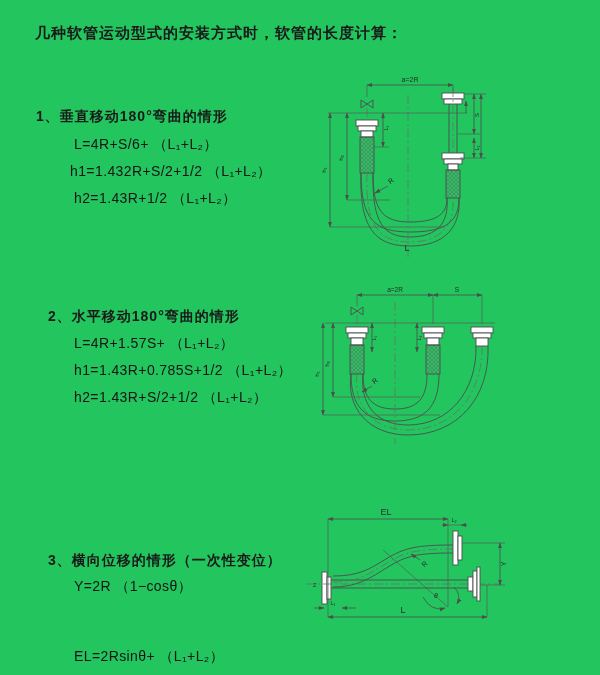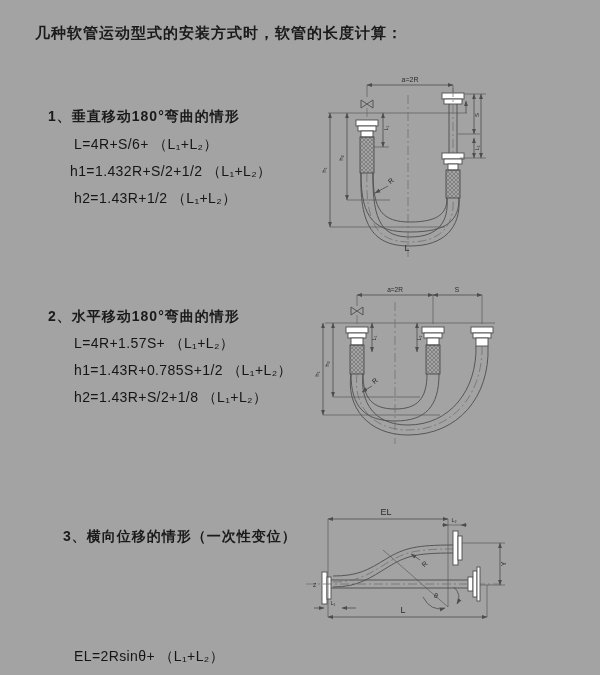--- a/index.html
+++ b/index.html
@@ -1,16 +1,16 @@
 <!DOCTYPE html>
 <html><head>
 <meta charset="utf-8">
 <style>
   html,body{margin:0;padding:0;background:#fff;}
-  #page{position:relative;width:600px;height:675px;background:#a3a3a3;overflow:hidden;
+  #page{position:relative;width:600px;height:675px;background:#22c55e;overflow:hidden;
         font-family:"Liberation Sans",sans-serif;color:#1a1a1a;}
   .title{position:absolute;left:35px;top:24px;font-size:15px;font-weight:bold;letter-spacing:1px;}
   .sec-head{position:absolute;font-size:14px;font-weight:bold;letter-spacing:1px;}
   .formula{position:absolute;font-size:14px;letter-spacing:.4px;color:#151515;}
   svg{position:absolute;}
   svg text{fill:#2b2b2b;font-family:"Liberation Sans",sans-serif;}
   .ln{stroke:#4d4d4d;stroke-width:.9;fill:none;}
   .thin{stroke:#5a5a5a;stroke-width:.7;fill:none;}
   .cl{stroke:#6a6a6a;stroke-width:.7;fill:none;stroke-dasharray:9 3 2 3;}
   .fl{fill:#ffffff;stroke:#4d4d4d;stroke-width:.9;}
@@ -28,21 +28,21 @@
         <path d="M0,1.5 L9.5,5 L0,8.5 z" fill="#4d4d4d"></path>
       </marker>
       <pattern id="braid" width="4" height="4" patternUnits="userSpaceOnUse">
         <path d="M0,0 L4,4 M4,0 L0,4" stroke="#6b6b6b" stroke-width="0.6"></path>
       </pattern>
     </defs>
   </svg>
 
   <div class="title">几种软管运动型式的安装方式时，软管的长度计算：</div>
 
-  <div class="sec-head" style="left:48px;top:108px;text-align:right;">1、垂直移动180°弯曲的情形</div>
+  <div class="sec-head" style="left:36px;top:108px;text-align:right;">1、垂直移动180°弯曲的情形</div>
   <div class="formula" style="left:74px;top:136px;">L=4R+S/6+ （L₁+L₂）</div>
   <div class="formula" style="left:70px;top:163px;">h1=1.432R+S/2+1/2 （L₁+L₂）</div>
   <div class="formula" style="left:74px;top:190px;">h2=1.43R+1/2 （L₁+L₂）</div>
 
   <svg style="left:310px;top:70px;" width="290" height="195" viewBox="0 0 290 195">
 
     <line class="dim" x1="57" y1="15" x2="143" y2="15" marker-start="url(#ah)" marker-end="url(#ah)"></line>
     <line class="thin" x1="57" y1="15" x2="57" y2="27"></line>
     <line class="thin" x1="143" y1="15" x2="143" y2="22"></line>
     <text x="100" y="12" font-size="7" text-anchor="middle">a=2R</text>
@@ -105,21 +105,21 @@
 
     <line class="dim" x1="78" y1="116" x2="65" y2="123" marker-end="url(#ah)"></line>
     <text font-size="7" transform="rotate(-40,82,113)" x="80" y="113">R</text>
 
     <text x="97" y="181" font-size="9" text-anchor="middle">L</text>
   </svg>
 
   <div class="sec-head" style="left:48px;top:308px;">2、水平移动180°弯曲的情形</div>
   <div class="formula" style="left:74px;top:335px;">L=4R+1.57S+ （L₁+L₂）</div>
   <div class="formula" style="left:74px;top:362px;">h1=1.43R+0.785S+1/2 （L₁+L₂）</div>
-  <div class="formula" style="left:74px;top:389px;">h2=1.43R+S/2+1/8 （L₁+L₂）</div>
+  <div class="formula" style="left:74px;top:389px;">h2=1.43R+S/2+1/2 （L₁+L₂）</div>
 
   <svg style="left:310px;top:282px;" width="290" height="174" viewBox="0 0 290 174">
 
     <line class="dim" x1="47" y1="13" x2="123" y2="13" marker-start="url(#ah)" marker-end="url(#ah)"></line>
     <line class="dim" x1="123" y1="13" x2="172" y2="13" marker-start="url(#ah)" marker-end="url(#ah)"></line>
     <line class="thin" x1="47" y1="13" x2="47" y2="24"></line>
     <line class="thin" x1="123" y1="13" x2="123" y2="42"></line>
     <line class="thin" x1="172" y1="13" x2="172" y2="42"></line>
     <text x="85" y="10" font-size="6.5" text-anchor="middle">a=2R</text>
     <text x="147" y="10" font-size="6.5" text-anchor="middle">S</text>
@@ -169,21 +169,22 @@
     <line class="thin" x1="13" y1="133" x2="130" y2="133"></line>
     <text font-size="6" text-anchor="middle" transform="rotate(-90,9,92)" x="9" y="92">h₁</text>
     <line class="dim" x1="23" y1="41" x2="23" y2="115" marker-start="url(#ah)" marker-end="url(#ah)"></line>
     <line class="thin" x1="23" y1="115" x2="110" y2="115"></line>
     <text font-size="6" text-anchor="middle" transform="rotate(-90,19,82)" x="19" y="82">h₂</text>
 
     <line class="dim" x1="62" y1="104" x2="52" y2="110" marker-end="url(#ah)"></line>
     <text font-size="7" transform="rotate(-40,66,101)" x="64" y="101">R</text>
   </svg>
 
-  <div class="sec-head" style="left:48px;top:528px;margin-left:15px;">3、横向位移的情形（一次性变位）</div>
+  <div class="sec-head" style="left:48px;top:552px;">3、横向位移的情形（一次性变位）</div>
+  <div class="formula" style="left:74px;top:578px;">Y=2R （1−cosθ）</div>
   <div class="formula" style="left:74px;top:604px;margin-top:44px;">EL=2Rsinθ+ （L₁+L₂）</div>
 
   <svg style="left:298px;top:498px;" width="300" height="166" viewBox="0 0 300 166">
 
     <line class="dim" x1="30" y1="21" x2="150" y2="21" marker-start="url(#ah)" marker-end="url(#ah)"></line>
     <text x="88" y="17" font-size="9" text-anchor="middle">EL</text>
 
     <line class="dim" x1="144" y1="27" x2="150" y2="27" marker-end="url(#ah)"></line>
     <line class="dim" x1="169" y1="27" x2="163" y2="27" marker-end="url(#ah)"></line>
     <line class="thin" x1="150" y1="27" x2="163" y2="27"></line>

